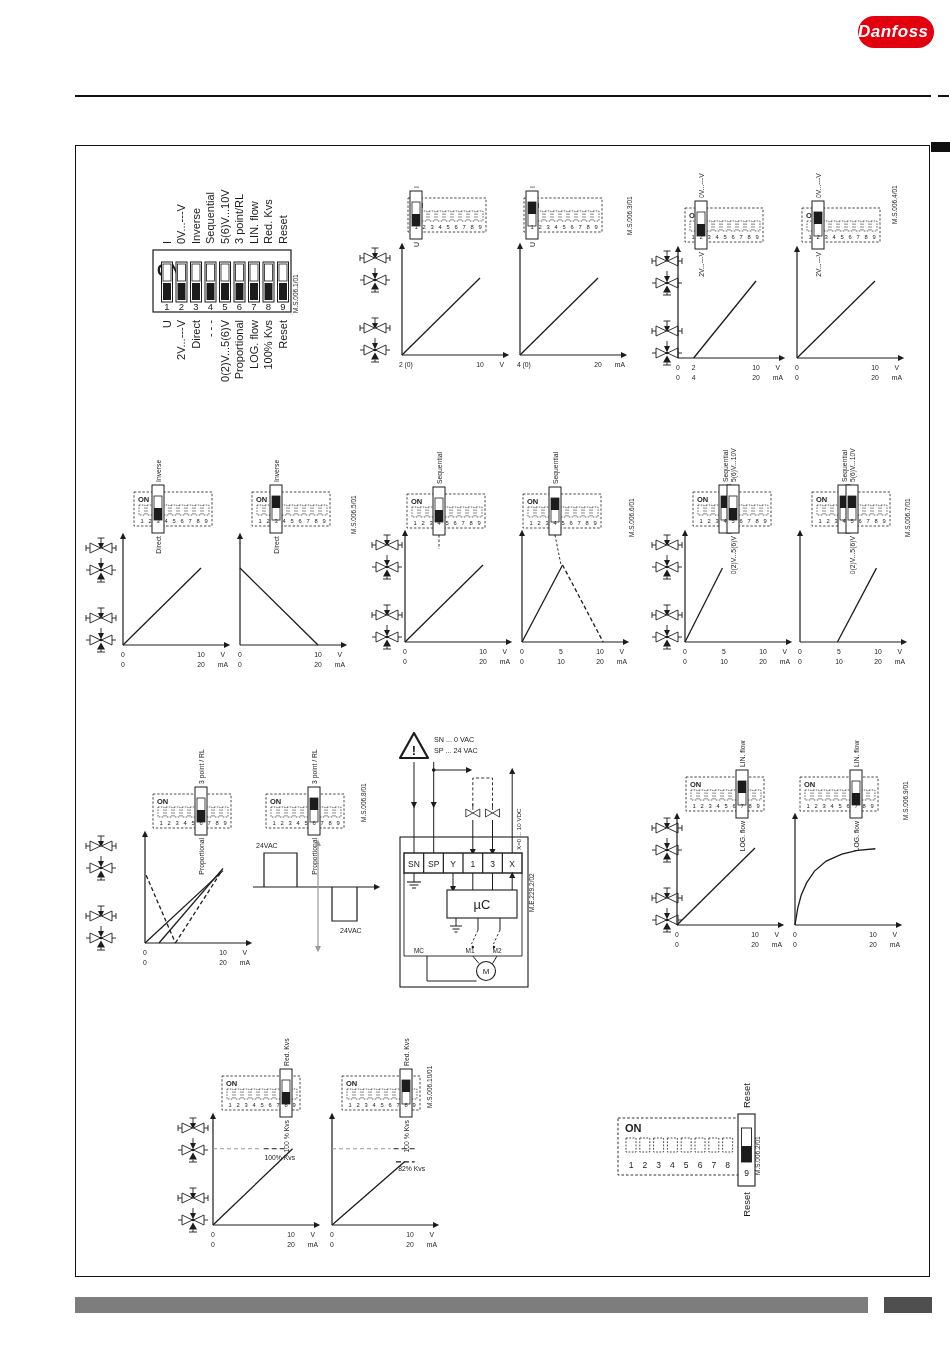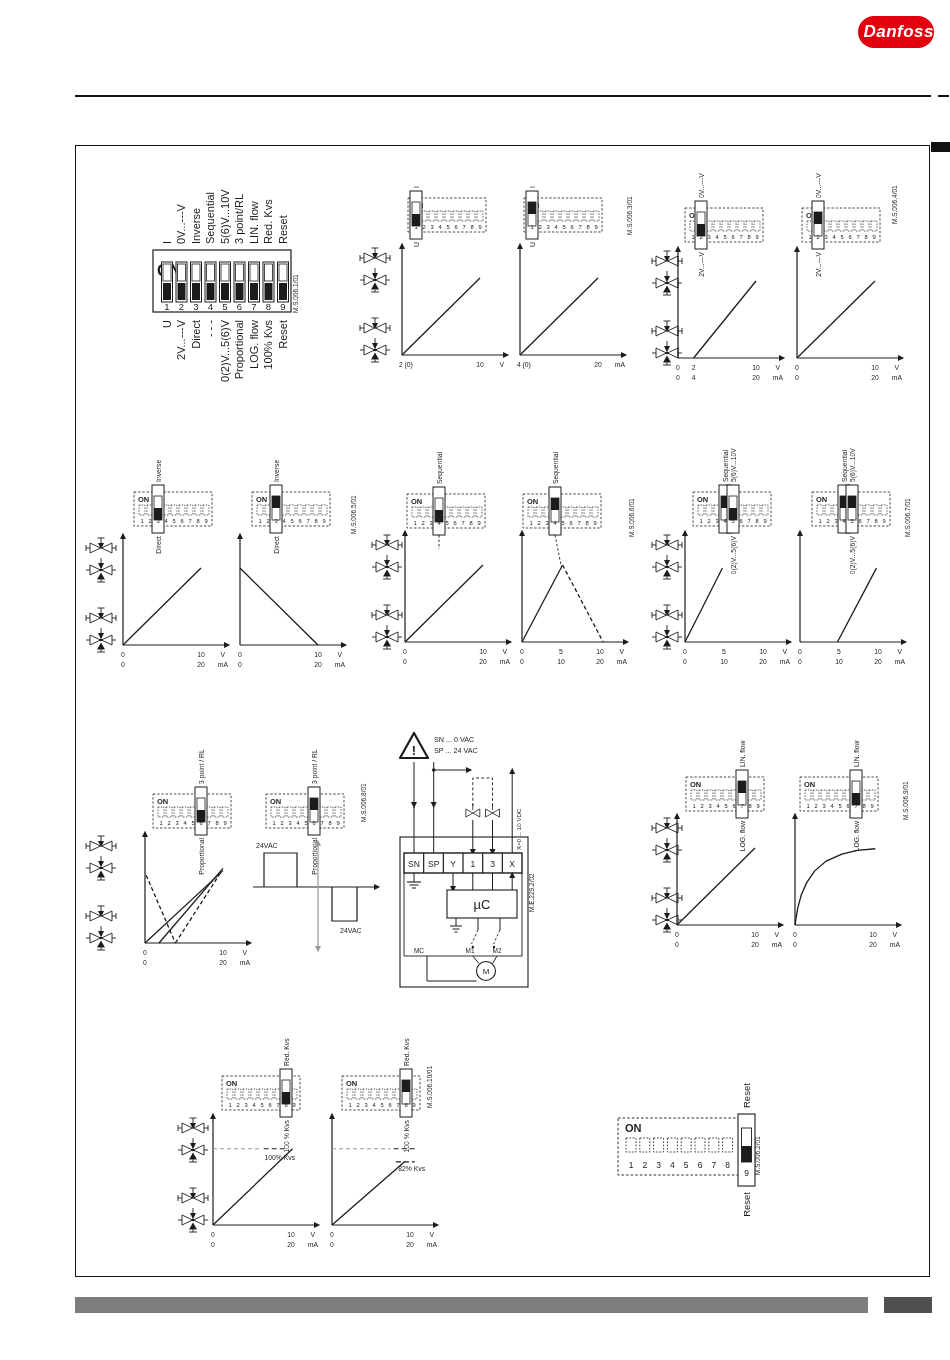--- a/index.html
+++ b/index.html
@@ -1,20 +1,20 @@
 <!DOCTYPE html>
 <html><head>
 <meta charset="utf-8">
 <style>
   html,body{margin:0;padding:0;background:#e8e8e8;}
   #page{position:relative;width:950px;height:1360px;background:#ffffff;overflow:hidden;
         font-family:"Liberation Sans","DejaVu Sans",sans-serif;color:#1c1c1c;}
   .abs{position:absolute;}
   #logo{left:858px;top:16px;width:76px;height:32px;background:#e2000f;border-radius:16px;
-        display:flex;align-items:center;justify-content:flex-end;}
+        display:flex;align-items:center;justify-content:flex-start;}
   #logo span{color:#fff;font-style:italic;font-weight:bold;font-size:17px;letter-spacing:.5px;}
   #toprule{left:75px;top:95px;width:856px;height:2px;background:#111;}
   #topruledash{left:938px;top:95px;width:11px;height:2px;background:#111;}
   #margintick{left:931px;top:142px;width:19px;height:10px;background:#111;}
   #frame{left:75px;top:145px;width:853px;height:1130px;border:1.4px solid #111;}
   #footbar1{left:75px;top:1297px;width:793px;height:16px;background:#7d7d7d;}
   #footbar2{left:884px;top:1297px;width:48px;height:16px;background:#4f4f4f;}
   svg text{fill:#1c1c1c;}
 </style>
 </head>

